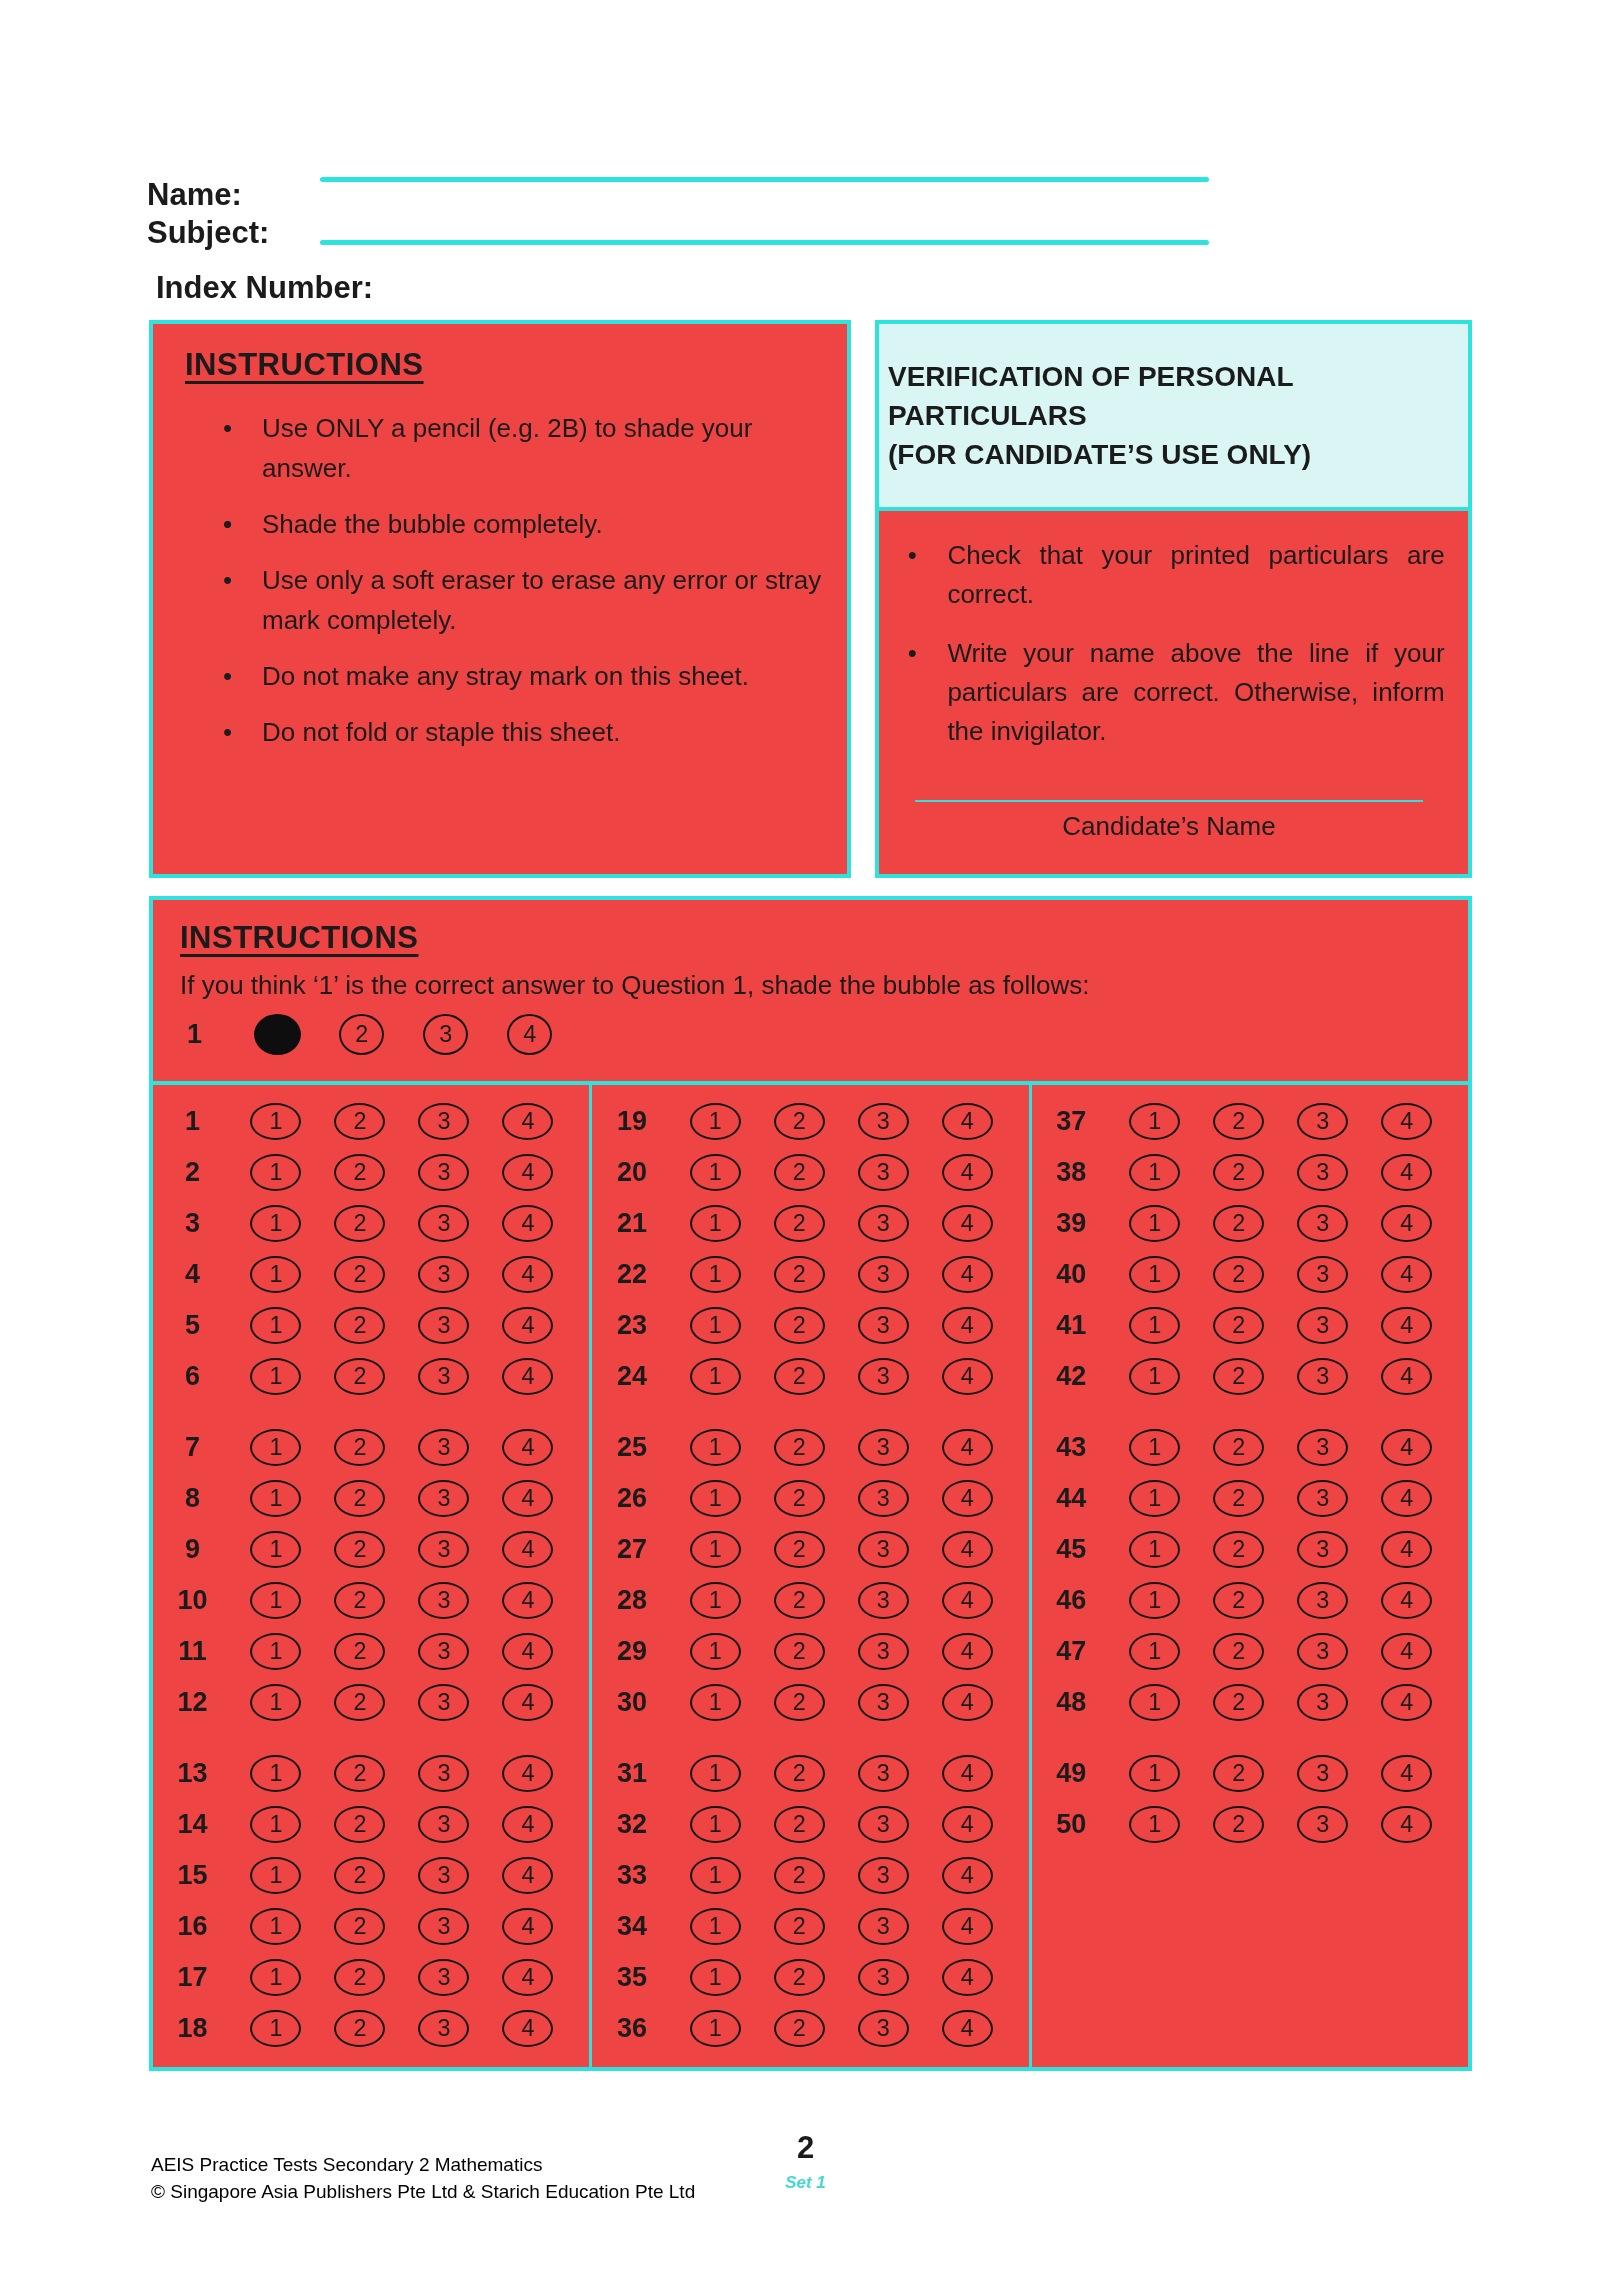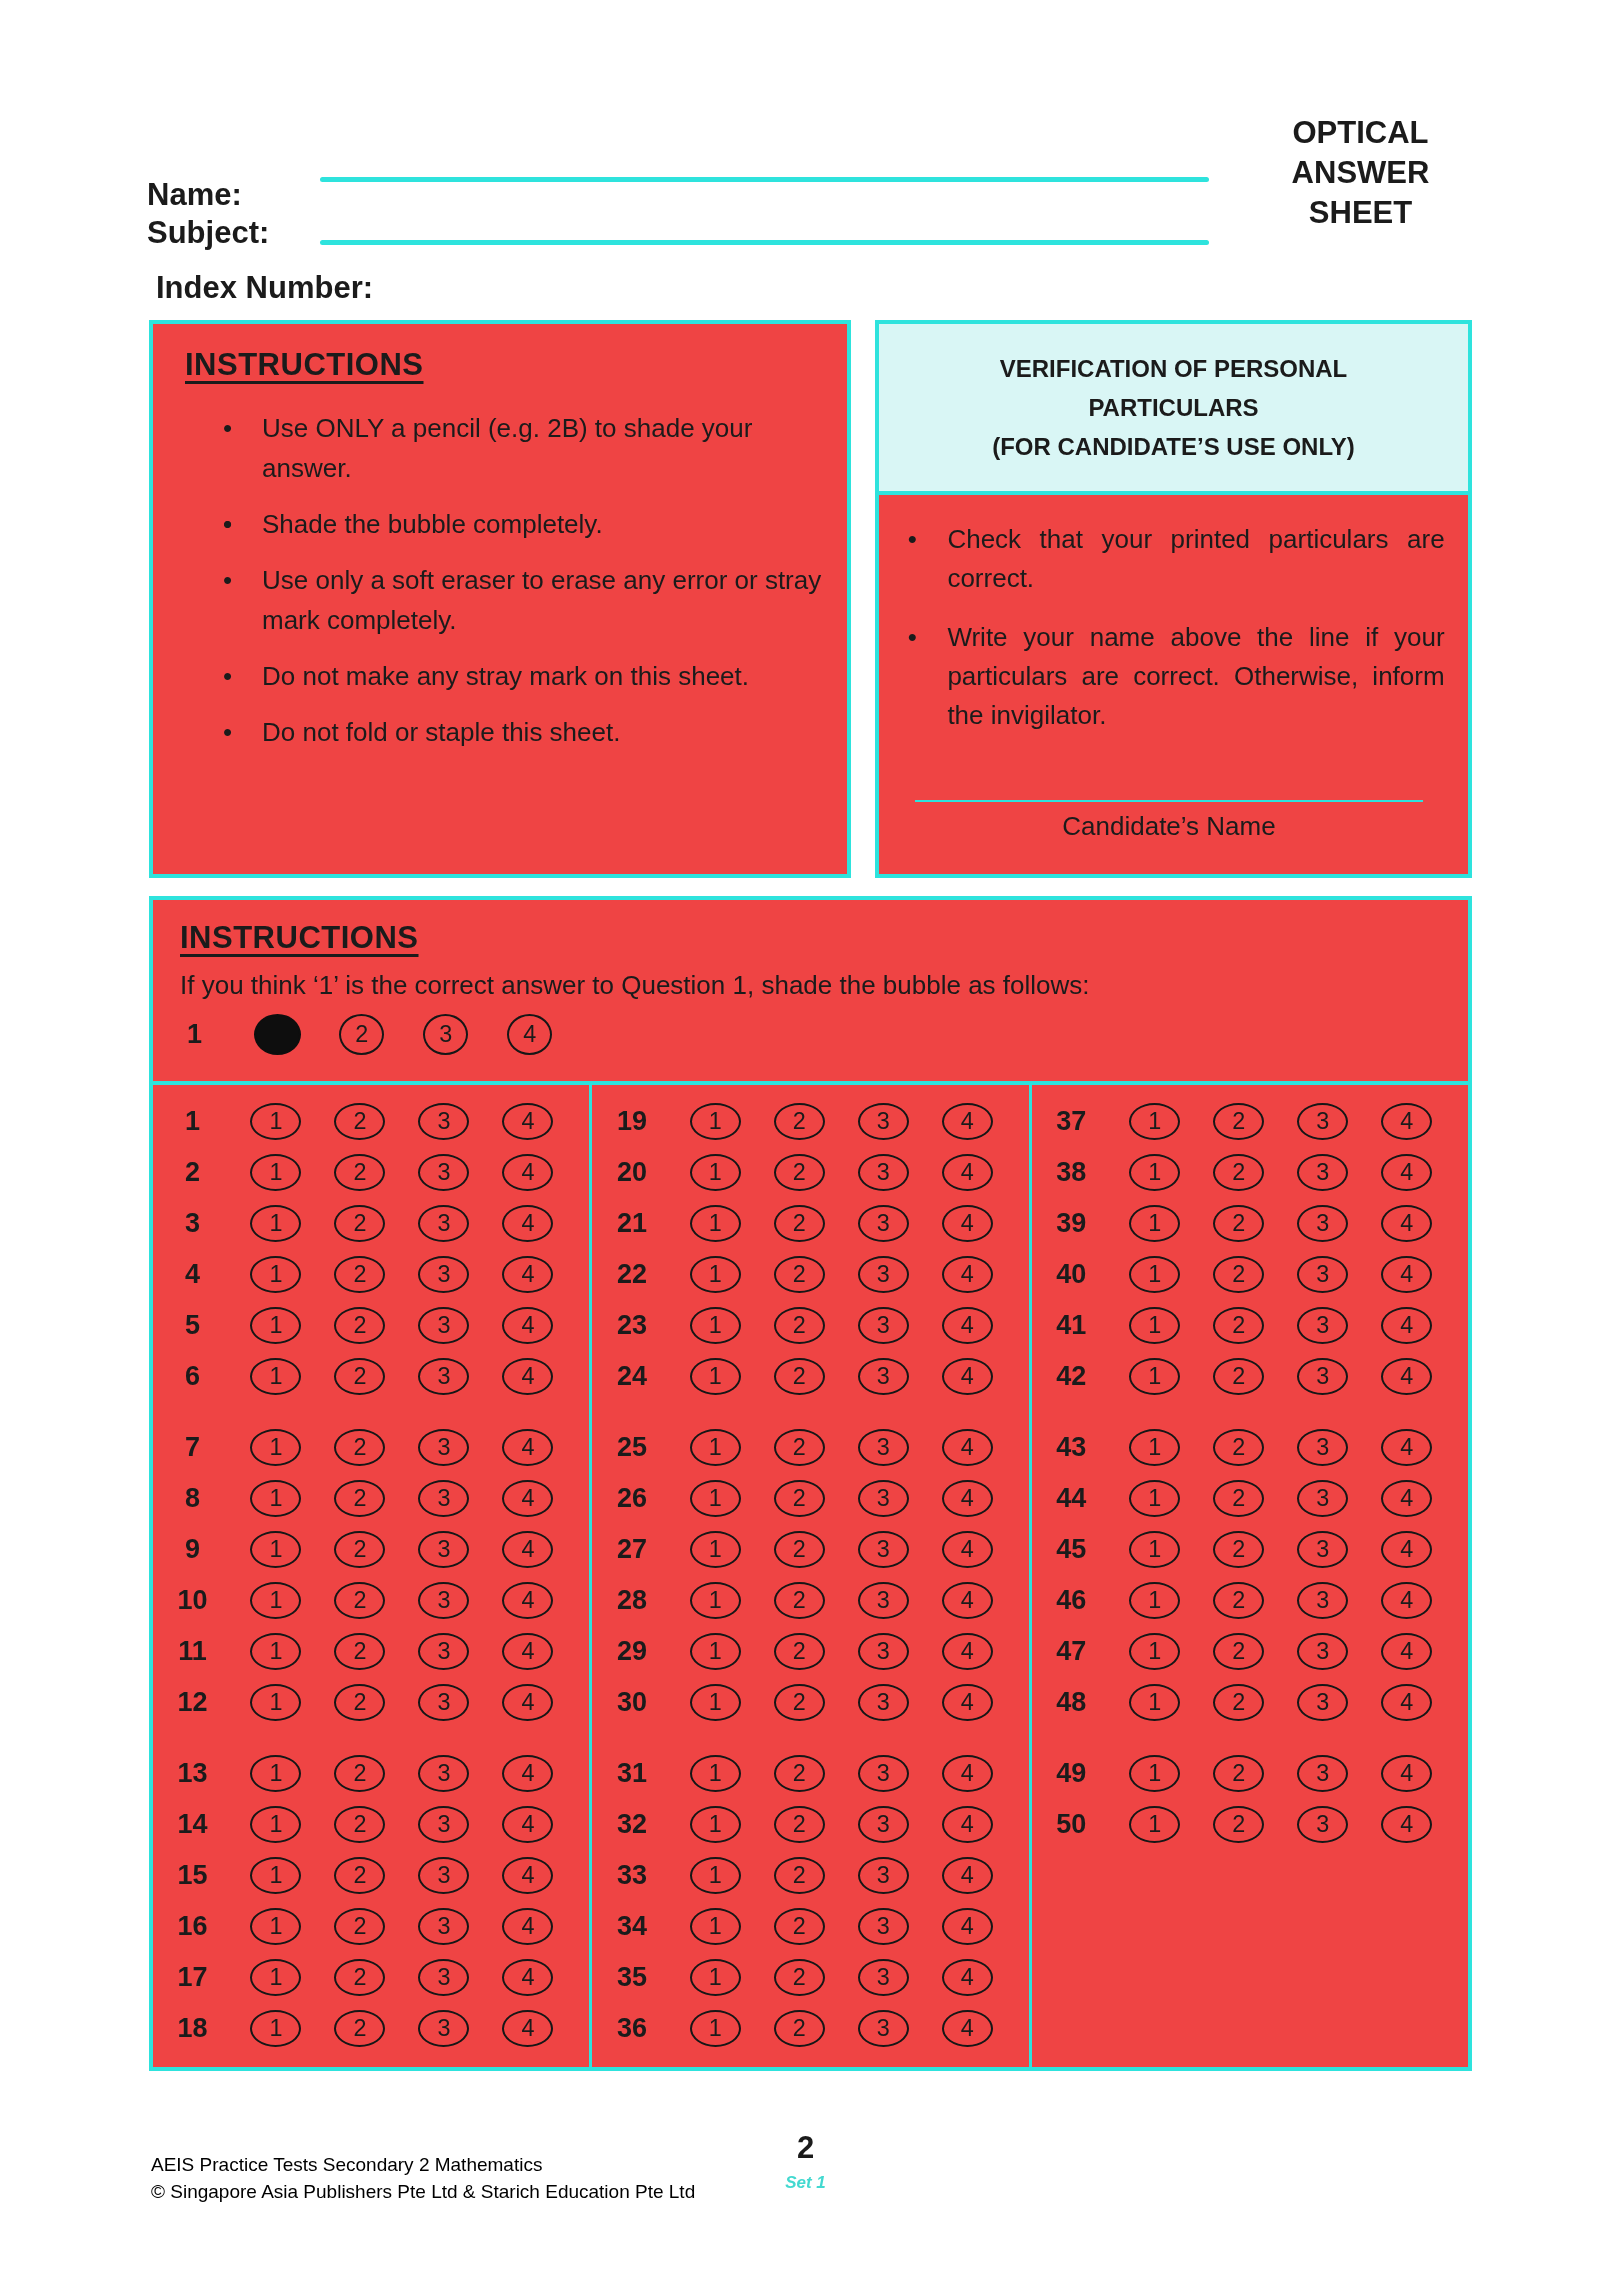--- a/index.html
+++ b/index.html
@@ -23,21 +23,21 @@
   .box{position:absolute;border:4.5px solid var(--cyan,#2ee3dd);background:#ef4444;}
   .instr-box{left:149px;top:320px;width:702px;height:558px;padding:23.4px 25px 0 32px;}
   .u-title{font-size:31px;font-weight:bold;text-decoration:underline;
     text-decoration-thickness:2.7px;text-underline-offset:6.3px;letter-spacing:0.5px;}
   ul.blist{list-style:none;margin:0;padding:0;}
   .instr-box ul.blist{margin-top:25px;}
   .instr-box li{position:relative;padding-left:77px;font-size:26px;line-height:40px;margin-bottom:16px;}
   .marker{position:absolute;left:38px;top:0;}
   .verif-box{left:875px;top:320px;width:597px;height:558px;display:flex;flex-direction:column;padding:0;}
   .verif-header{background:var(--fill,#d9f6f5);border-bottom:4.5px solid var(--cyan,#2ee3dd);
-    text-align:center;font-weight:bold;font-size:24px;line-height:39px;padding:25px 9px;}
+    font-weight:bold;font-size:28px;line-height:39px;padding:33px 9px;}
   .verif-body{flex:1;display:flex;flex-direction:column;padding:25px 23.4px 0 14.4px;}
   .verif-body li{position:relative;padding-left:54px;font-size:26px;line-height:39px;
     margin-bottom:20px;text-align:justify;}
   .verif-body .marker{left:14.4px;}
   .cand-block{margin-top:auto;}
   .cand-line{border-top:2.7px solid var(--cyan,#2ee3dd);margin:0 21.6px;}
   .cand-caption{text-align:center;font-size:26px;padding:9px 0 32px;}
   
   .main-box{left:149px;top:896px;width:1323px;height:1175px;display:flex;flex-direction:column;padding:0;}
   .ans-instr{border-bottom:4.5px solid var(--cyan,#2ee3dd);padding:20px 27px 0 27px;height:185px;flex:none;}
@@ -63,25 +63,20 @@
 </head>
 <body>
 
 <div class="page" style="--cyan: #2ee3dd; --fill: #d9f6f5; --setcol: #43d9d0;">
 
   <div class="field-label lbl-name">Name:</div>
   <div class="fill-line line-name"></div>
   <div class="field-label lbl-subject">Subject:</div>
   <div class="fill-line line-subject"></div>
   <div class="field-label lbl-index">Index Number:</div>
-  <div class="sheet-title">
-      <div>OPTICAL</div>
-      <div>ANSWER</div>
-      <div>SHEET</div>
-    </div>
 
   <div class="box instr-box">
     <span class="u-title">INSTRUCTIONS</span>
     <ul class="blist instr-list">
         <li><span class="marker">•</span><span class="li-text">Use ONLY a pencil (e.g. 2B) to shade your answer.</span></li>
         <li><span class="marker">•</span></li>
         <li><span class="marker">•</span><span class="li-text">Shade the bubble completely.</span></li>
         <li><span class="marker">•</span><span class="li-text">Use only a soft eraser to erase any error or stray mark completely.</span></li>
         <li><span class="marker">•</span><span class="li-text">Do not make any stray mark on this sheet.</span></li>
         <li><span class="marker">•</span><span class="li-text">Do not fold or staple this sheet.</span></li>

